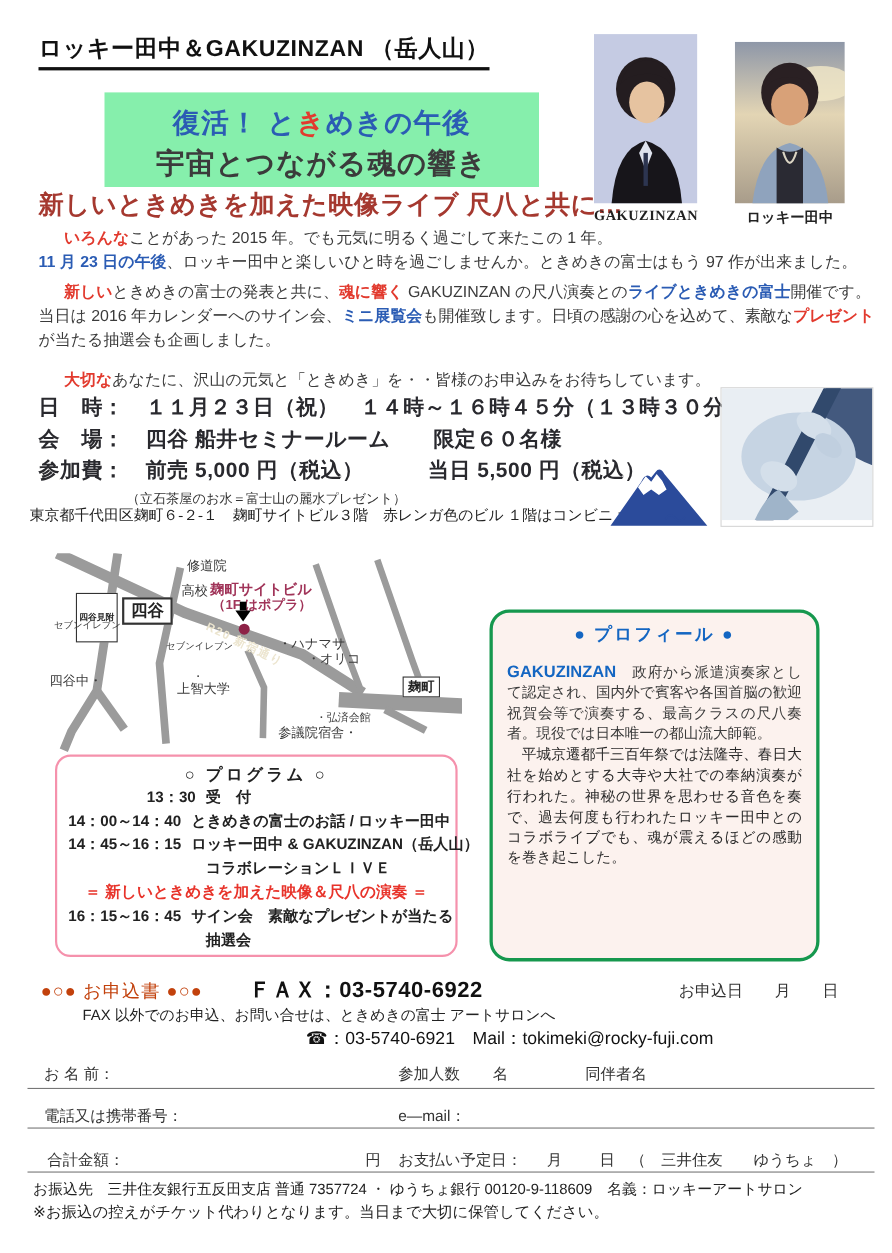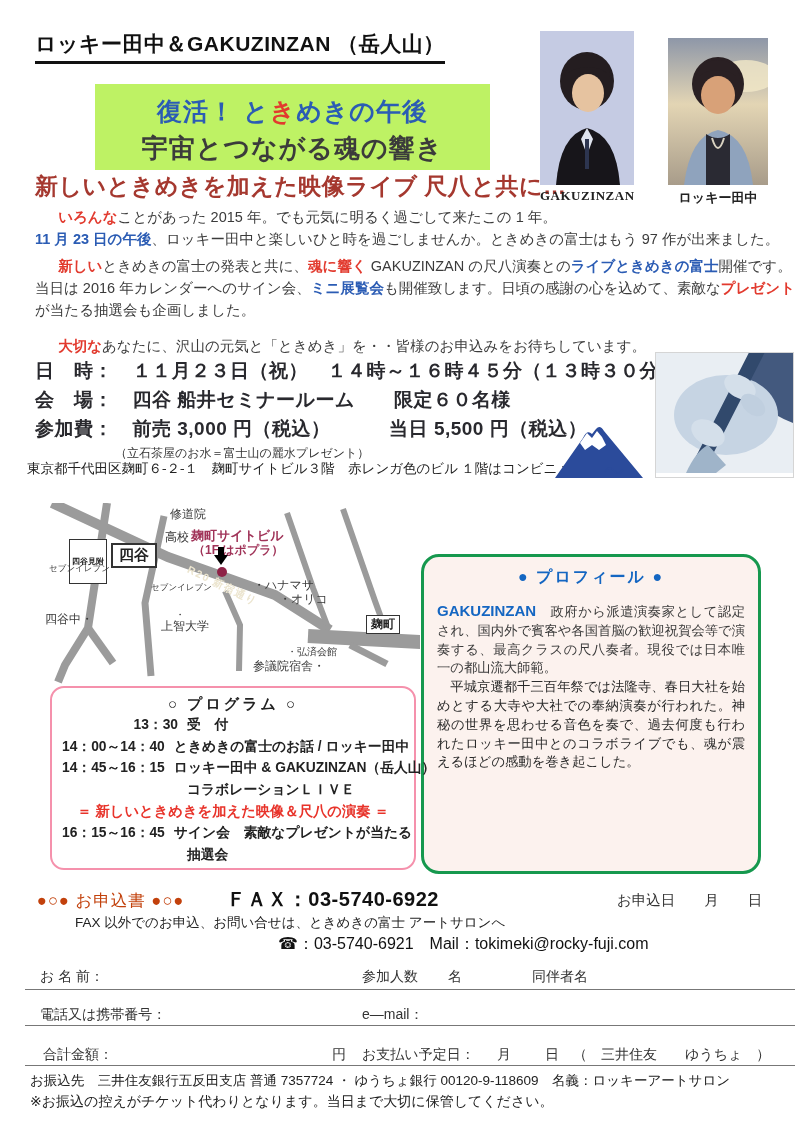--- a/index.html
+++ b/index.html
@@ -3,21 +3,21 @@
 <meta charset="utf-8">
 <style>
   * { margin:0; padding:0; box-sizing:border-box; }
   html,body { background:#fff; }
   body { font-family:"Liberation Sans","DejaVu Sans",sans-serif; color:#2a2a2a; }
   .page { position:relative; width:811px; height:1139px; background:#ffffff; overflow:hidden; margin:0 auto; }
 
   
   .title { position:absolute; left:35px; top:30px; font-size:21px; font-weight:bold; color:#111;
            letter-spacing:.5px; border-bottom:3px solid #111; padding-bottom:3px; }
-  .banner { position:absolute; left:95px; top:84px; width:395px; height:86px; background:#bef264; text-align:center; }
+  .banner { position:absolute; left:95px; top:84px; width:395px; height:86px; background:#86efac; text-align:center; }
   .banner-l1 { margin-top:11px; font-size:25px; font-weight:bold; letter-spacing:1px; }
   .banner-l2 { margin-top:3px; font-size:26px; font-weight:bold; color:#3b3b3b; letter-spacing:1px; }
   .headline { position:absolute; left:35px; top:171px; font-size:23px; font-weight:bold; color:#a5382f; letter-spacing:.5px; }
 
   .photo-box { position:absolute; }
   .photo-label { position:absolute; text-align:center; color:#222; }
   .label-serif { font-family:"Liberation Serif","DejaVu Serif",serif; font-weight:bold; font-size:13px; letter-spacing:.5px; }
   .label-sans { font-weight:bold; font-size:13px; }
 
   
@@ -48,21 +48,21 @@
   .venue-red { color:#a03358; font-weight:bold; }
   .road-name { position:absolute; left:166px; top:60px; color:#ece5cf; font-size:10.5px; font-weight:bold;
                letter-spacing:1.5px; transform:rotate(26deg); transform-origin:left top; }
   .map-arrow { position:absolute; left:189px; top:44px; width:14px; }
   .map-arrow .stem { width:6px; height:8px; background:#000; margin:0 auto; }
   .map-arrow .head { width:0; height:0; border-left:7px solid transparent; border-right:7px solid transparent;
                      border-top:10px solid #000; }
   .map-dot { position:absolute; left:192px; top:64px; width:10px; height:10px; border-radius:50%; background:#8e2247; }
 
   
-  .profile { position:absolute; left:421px; top:554px; width:340px; height:320px; background:#fcf2ee;
+  .profile { position:absolute; left:445px; top:554px; width:300px; height:320px; background:#fcf2ee;
              border:3px solid #16984e; border-radius:18px; padding:8px 13px; }
   .profile-title { text-align:center; font-size:16px; font-weight:bold; color:#1466c2; letter-spacing:2px; margin-top:2px; }
   .profile p { font-size:13.3px; line-height:18.8px; color:#2a2a2a; text-align:justify; margin-top:6px; }
   .profile p.cont { margin-top:0; }
   .pname { color:#1466c2; font-weight:bold; font-size:15px; }
 
   
   .program { position:absolute; left:50px; top:686px; width:366px; height:184px; background:#fff;
              border:2px solid #f591ac; border-radius:14px; padding:7px 10px; }
   .prog-title { text-align:center; font-size:15px; font-weight:bold; letter-spacing:3px; color:#222; }
@@ -138,21 +138,21 @@
   <div class="intro">
     <div class="indent"><span class="red">いろんな</span><span class="dk">ことがあった 2015 年。でも元気に明るく過ごして来たこの 1 年。</span></div>
     <div><span class="blue">11 月 23 日の午後</span><span class="dk">、ロッキー田中と楽しいひと時を過ごしませんか。ときめきの富士はもう 97 作が出来ました。</span></div>
     <div class="indent mt5"><span class="red">新しい</span><span class="dk">ときめきの富士の発表と共に、</span><span class="red">魂に響く</span><span class="dk"> GAKUZINZAN の尺八演奏との</span><span class="blue">ライブときめきの富士</span><span class="dk">開催です。当日は 2016 年カレンダーへのサイン会、</span><span class="blue">ミニ展覧会</span><span class="dk">も開催致します。日頃の感謝の心を込めて、素敵な</span><span class="red">プレゼント</span><span class="dk">が当たる抽選会も企画しました。</span></div>
     <div class="indent mt14"><span class="red">大切な</span><span class="dk">あなたに、沢山の元気と「ときめき」を・・皆様のお申込みをお待ちしています。</span></div>
   </div>
 
   <div class="details">
     <div class="detail-line">日　時：　１１月２３日（祝）　１４時～１６時４５分（１３時３０分 開場）</div>
     <div class="detail-line">会　場：　四谷 船井セミナールーム　　限定６０名様</div>
-    <div class="detail-line">参加費：　前売 3,000 円（税込）　　　当日 5,500 円（税込）</div>
+    <div class="detail-line">参加費：　前売 5,000 円（税込）　　　当日 5,500 円（税込）</div>
     <div class="detail-note">（立石茶屋のお水＝富士山の麗水プレゼント）</div>
   </div>
   <div class="address">
     <div>東京都千代田区麹町６-２-１　麹町サイトビル３階　赤レンガ色のビル １階はコンビニ ポプラ）</div>
   </div>
 
   <div class="fuji">
     <svg width="92" height="64" xmlns="http://www.w3.org/2000/svg">
       <path d="M2,58 L30,18 Q34,9 39,14 L43,9 Q47,4 51,11 L90,58 Z" fill="#2b4b9b"></path>
       <path d="M27,23 L34,13 L39,18 L44,11 L49,17 L53,25 L46,30 L39,25 L32,30 Z" fill="#ffffff"></path>

